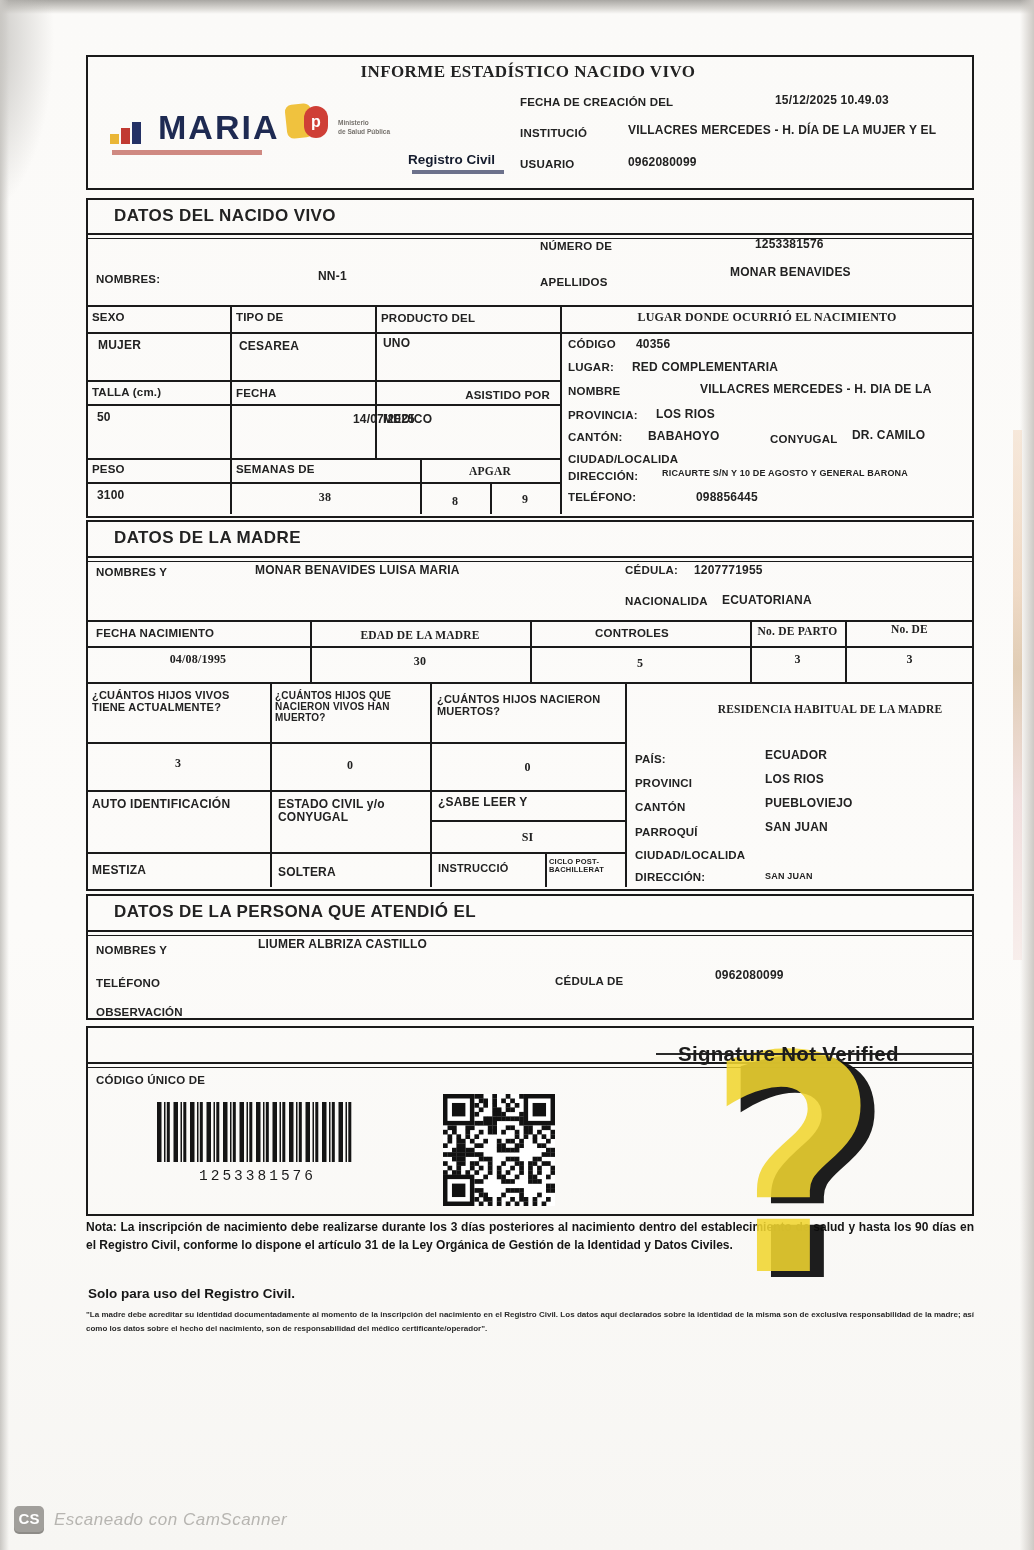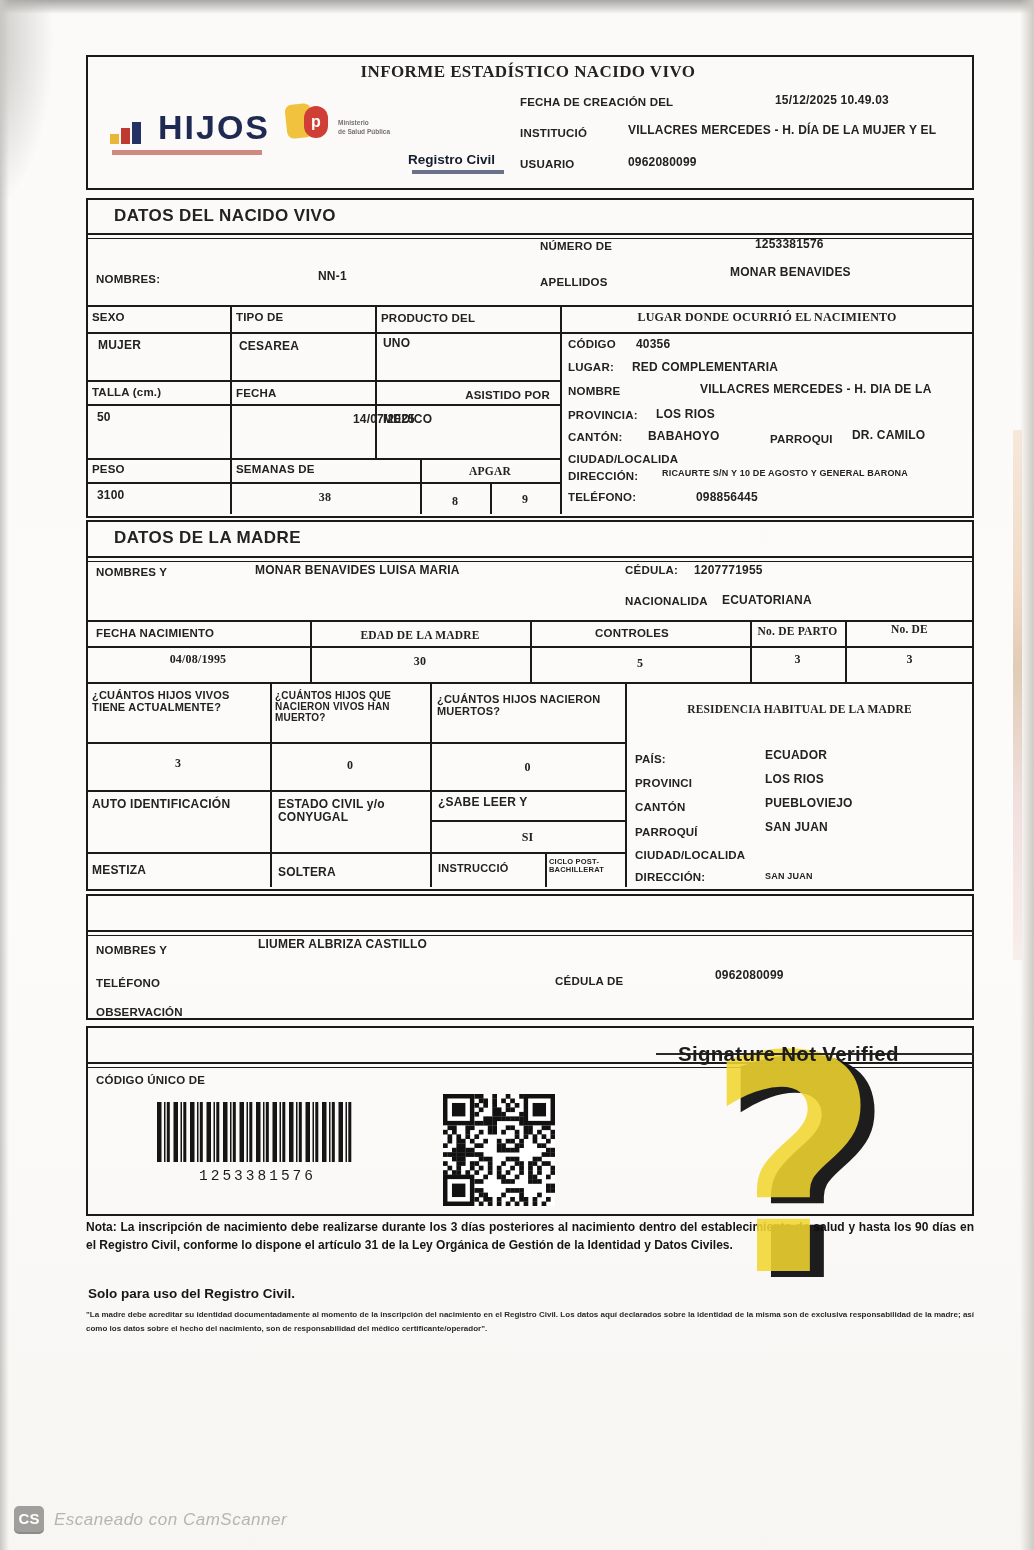--- a/index.html
+++ b/index.html
@@ -82,21 +82,21 @@
 
   <div class="bx" style="left:86px;top:55px;width:884px;height:131px"></div>
   <span class="t st ctr" style="left:86px;top:62px;width:884px">INFORME ESTADÍSTICO NACIDO VIVO</span>
 
   <div>
     <div class="inec-bars">
         <span class="inec-b1"></span>
         <span class="inec-b2"></span>
         <span class="inec-b3"></span>
       </div>
-    <span class="inec-text">HIJOS</span>
+    <span class="inec-text">MARIA</span>
     <div class="inec-tag"></div>
   </div>
   <div>
     <div class="msp-y"></div>
     <div class="msp-r">p</div>
     <div class="msp-t">
       <div>Ministerio</div>
         <div>de Salud Pública</div>
     </div>
   </div>
@@ -163,21 +163,21 @@
   <span class="t lb" style="left:568px;top:338px">CÓDIGO</span>
   <span class="t vv" style="left:636px;top:338px">40356</span>
   <span class="t lb" style="left:568px;top:361px">LUGAR:</span>
   <span class="t vv" style="left:632px;top:361px">RED COMPLEMENTARIA</span>
   <span class="t lb" style="left:568px;top:385px">NOMBRE</span>
   <span class="t vv" style="left:700px;top:383px">VILLACRES MERCEDES - H. DIA DE LA</span>
   <span class="t lb" style="left:568px;top:409px">PROVINCIA:</span>
   <span class="t vv" style="left:656px;top:408px">LOS RIOS</span>
   <span class="t lb" style="left:568px;top:431px">CANTÓN:</span>
   <span class="t vv" style="left:648px;top:430px">BABAHOYO</span>
-  <span class="t lb" style="left:770px;top:433px">PARROQUI</span>
+  <span class="t lb" style="left:770px;top:433px">CONYUGAL</span>
   <span class="t vv" style="left:852px;top:429px">DR. CAMILO</span>
   <span class="t lb" style="left:568px;top:453px">CIUDAD/LOCALIDA</span>
   <span class="t lb" style="left:568px;top:470px">DIRECCIÓN:</span>
   <span class="t sm" style="left:662px;top:468px">RICAURTE S/N Y 10 DE AGOSTO Y GENERAL BARONA</span>
   <span class="t lb" style="left:568px;top:491px">TELÉFONO:</span>
   <span class="t vv" style="left:696px;top:491px">098856445</span>
 
   <div class="bx" style="left:86px;top:520px;width:884px;height:367px"></div>
   <span class="t st" style="left:114px;top:528px">DATOS DE LA MADRE</span>
   <div class="hl" style="left:86px;top:556px;width:888px"></div>
@@ -226,34 +226,35 @@
 
   <span class="t lb" style="left:92px;top:798px;font-size:12px">AUTO IDENTIFICACIÓN</span>
   <span class="t lb wrap" style="left:278px;top:798px;width:140px;font-size:12px">ESTADO CIVIL y/o CONYUGAL</span>
   <span class="t lb" style="left:438px;top:796px;font-size:12px">¿SABE LEER Y</span>
   <span class="t vv ctr" style="left:430px;top:831px;width:195px">SI</span>
   <span class="t vv" style="left:92px;top:864px">MESTIZA</span>
   <span class="t vv" style="left:278px;top:866px">SOLTERA</span>
   <span class="t lb" style="left:438px;top:862px;font-size:11px">INSTRUCCIÓ</span>
   <span class="t lb wrap" style="left:549px;top:858px;width:73px;font-size:7.5px">CICLO POST-BACHILLERAT</span>
 
-  <span class="t lb ctr" style="left:625px;top:703px;width:349px">RESIDENCIA HABITUAL DE LA MADRE</span>
+  <span class="t lb ctr" style="left:625px;top:703px;width:410px">RESIDENCIA HABITUAL DE LA MADRE</span>
   <span class="t lb" style="left:635px;top:753px">PAÍS:</span>
   <span class="t vv" style="left:765px;top:749px">ECUADOR</span>
   <span class="t lb" style="left:635px;top:777px">PROVINCI</span>
   <span class="t vv" style="left:765px;top:773px">LOS RIOS</span>
   <span class="t lb" style="left:635px;top:801px">CANTÓN</span>
   <span class="t vv" style="left:765px;top:797px">PUEBLOVIEJO</span>
   <span class="t lb" style="left:635px;top:826px">PARROQUÍ</span>
   <span class="t vv" style="left:765px;top:821px">SAN JUAN</span>
   <span class="t lb" style="left:635px;top:849px">CIUDAD/LOCALIDA</span>
   <span class="t lb" style="left:635px;top:871px">DIRECCIÓN:</span>
   <span class="t sm" style="left:765px;top:871px">SAN JUAN</span>
 
   <div class="bx" style="left:86px;top:894px;width:884px;height:122px"></div>
+  <span class="t st" style="left:114px;top:902px">DATOS DE LA PERSONA QUE ATENDIÓ EL</span>
   <div class="hl" style="left:86px;top:930px;width:888px"></div>
   <div class="hl thin" style="left:86px;top:935px;width:888px"></div>
   <span class="t lb" style="left:96px;top:944px">NOMBRES Y</span>
   <span class="t vv" style="left:258px;top:938px">LIUMER ALBRIZA CASTILLO</span>
   <span class="t lb" style="left:96px;top:977px">TELÉFONO</span>
   <span class="t lb" style="left:555px;top:975px">CÉDULA DE</span>
   <span class="t vv" style="left:715px;top:969px">0962080099</span>
   <span class="t lb" style="left:96px;top:1006px">OBSERVACIÓN</span>
 
   <div class="bx" style="left:86px;top:1026px;width:884px;height:186px"></div>

